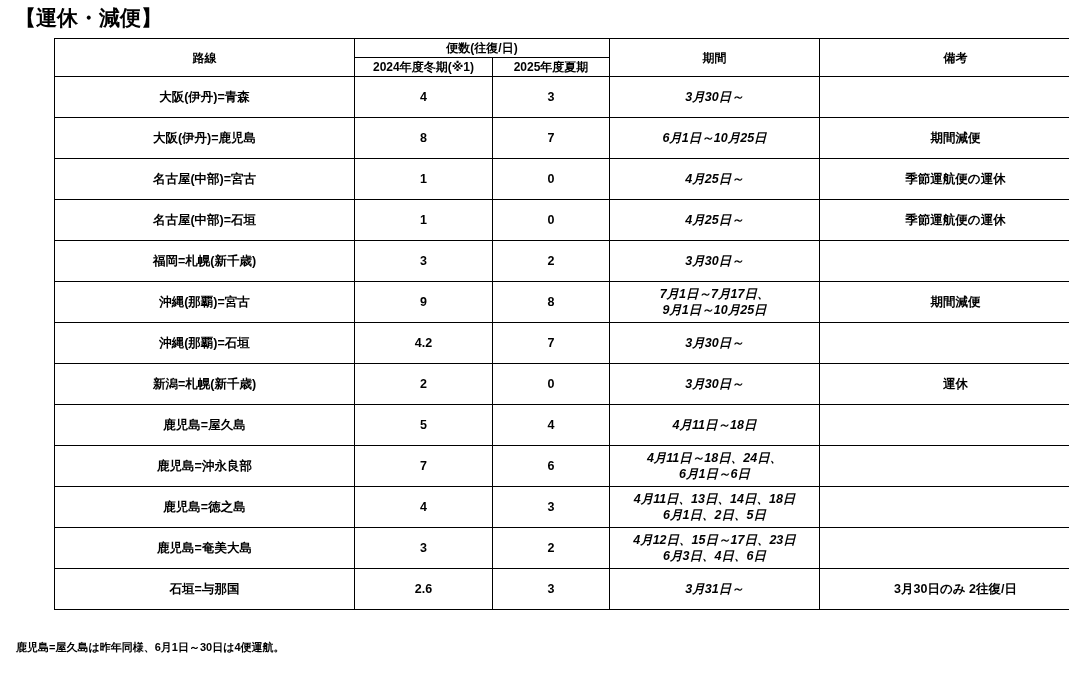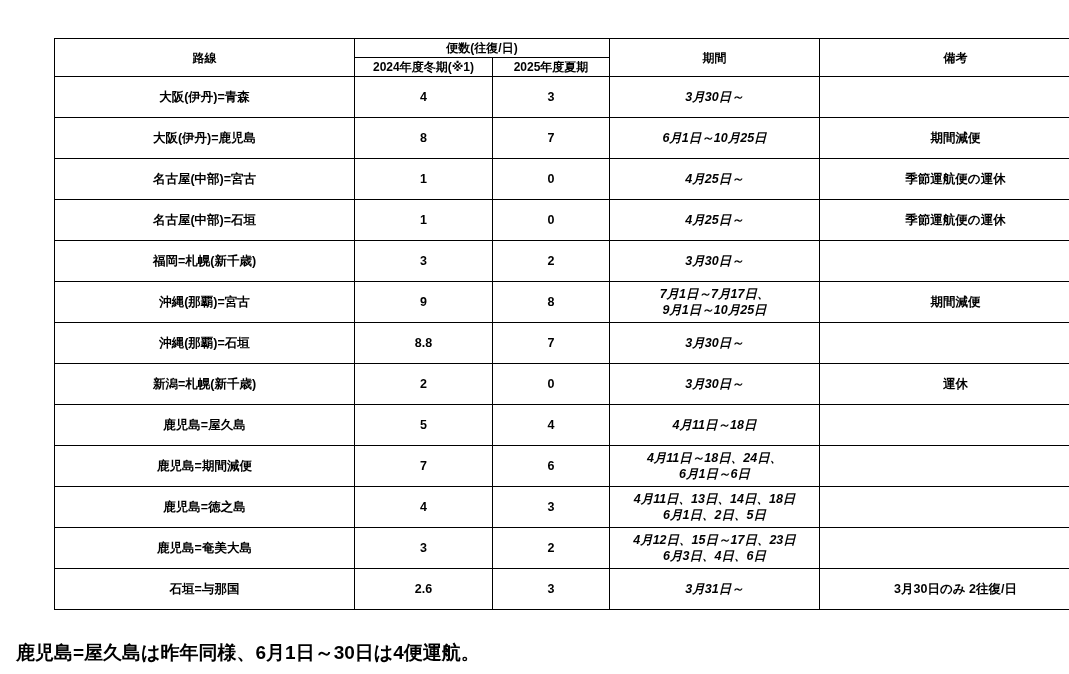--- a/index.html
+++ b/index.html
@@ -59,30 +59,31 @@
   .col-remarks { width: 272px; }
   .period-line {
     line-height: 16px;
     white-space: nowrap;
     font-style: italic;
   }
   .footnote {
     position: absolute;
     left: 16px;
     top: 640px;
-    font-size: 19px;
+    font-size: 11px;
     font-weight: bold;
     white-space: nowrap;
   }
 </style>
 </head>
 <body>
 
 <div class="page">
 
+  <div class="doc-title">【運休・減便】</div>
 
   <table class="flights">
     <colgroup>
       <col class="col-route">
       <col class="col-winter">
       <col class="col-summer">
       <col class="col-period">
       <col class="col-remarks">
     </colgroup>
     <thead>
@@ -148,21 +149,21 @@
           <td>9</td>
           <td>8</td>
           <td>
             <div class="period-line">7月1日～7月17日、</div>
             <div class="period-line">9月1日～10月25日</div>
           </td>
           <td>期間減便</td>
         </tr>
         <tr>
           <td>沖縄(那覇)=石垣</td>
-          <td>8.8</td>
+          <td>4.2</td>
           <td>7</td>
           <td>
             <div class="period-line">3月30日～</div>
           </td>
           <td></td>
         </tr>
         <tr>
           <td>新潟=札幌(新千歳)</td>
           <td>2</td>
           <td>0</td>
@@ -174,21 +175,21 @@
         <tr>
           <td>鹿児島=屋久島</td>
           <td>5</td>
           <td>4</td>
           <td>
             <div class="period-line">4月11日～18日</div>
           </td>
           <td></td>
         </tr>
         <tr>
-          <td>鹿児島=期間減便</td>
+          <td>鹿児島=沖永良部</td>
           <td>7</td>
           <td>6</td>
           <td>
             <div class="period-line">4月11日～18日、24日、</div>
             <div class="period-line">6月1日～6日</div>
           </td>
           <td></td>
         </tr>
         <tr>
           <td>鹿児島=徳之島</td>

